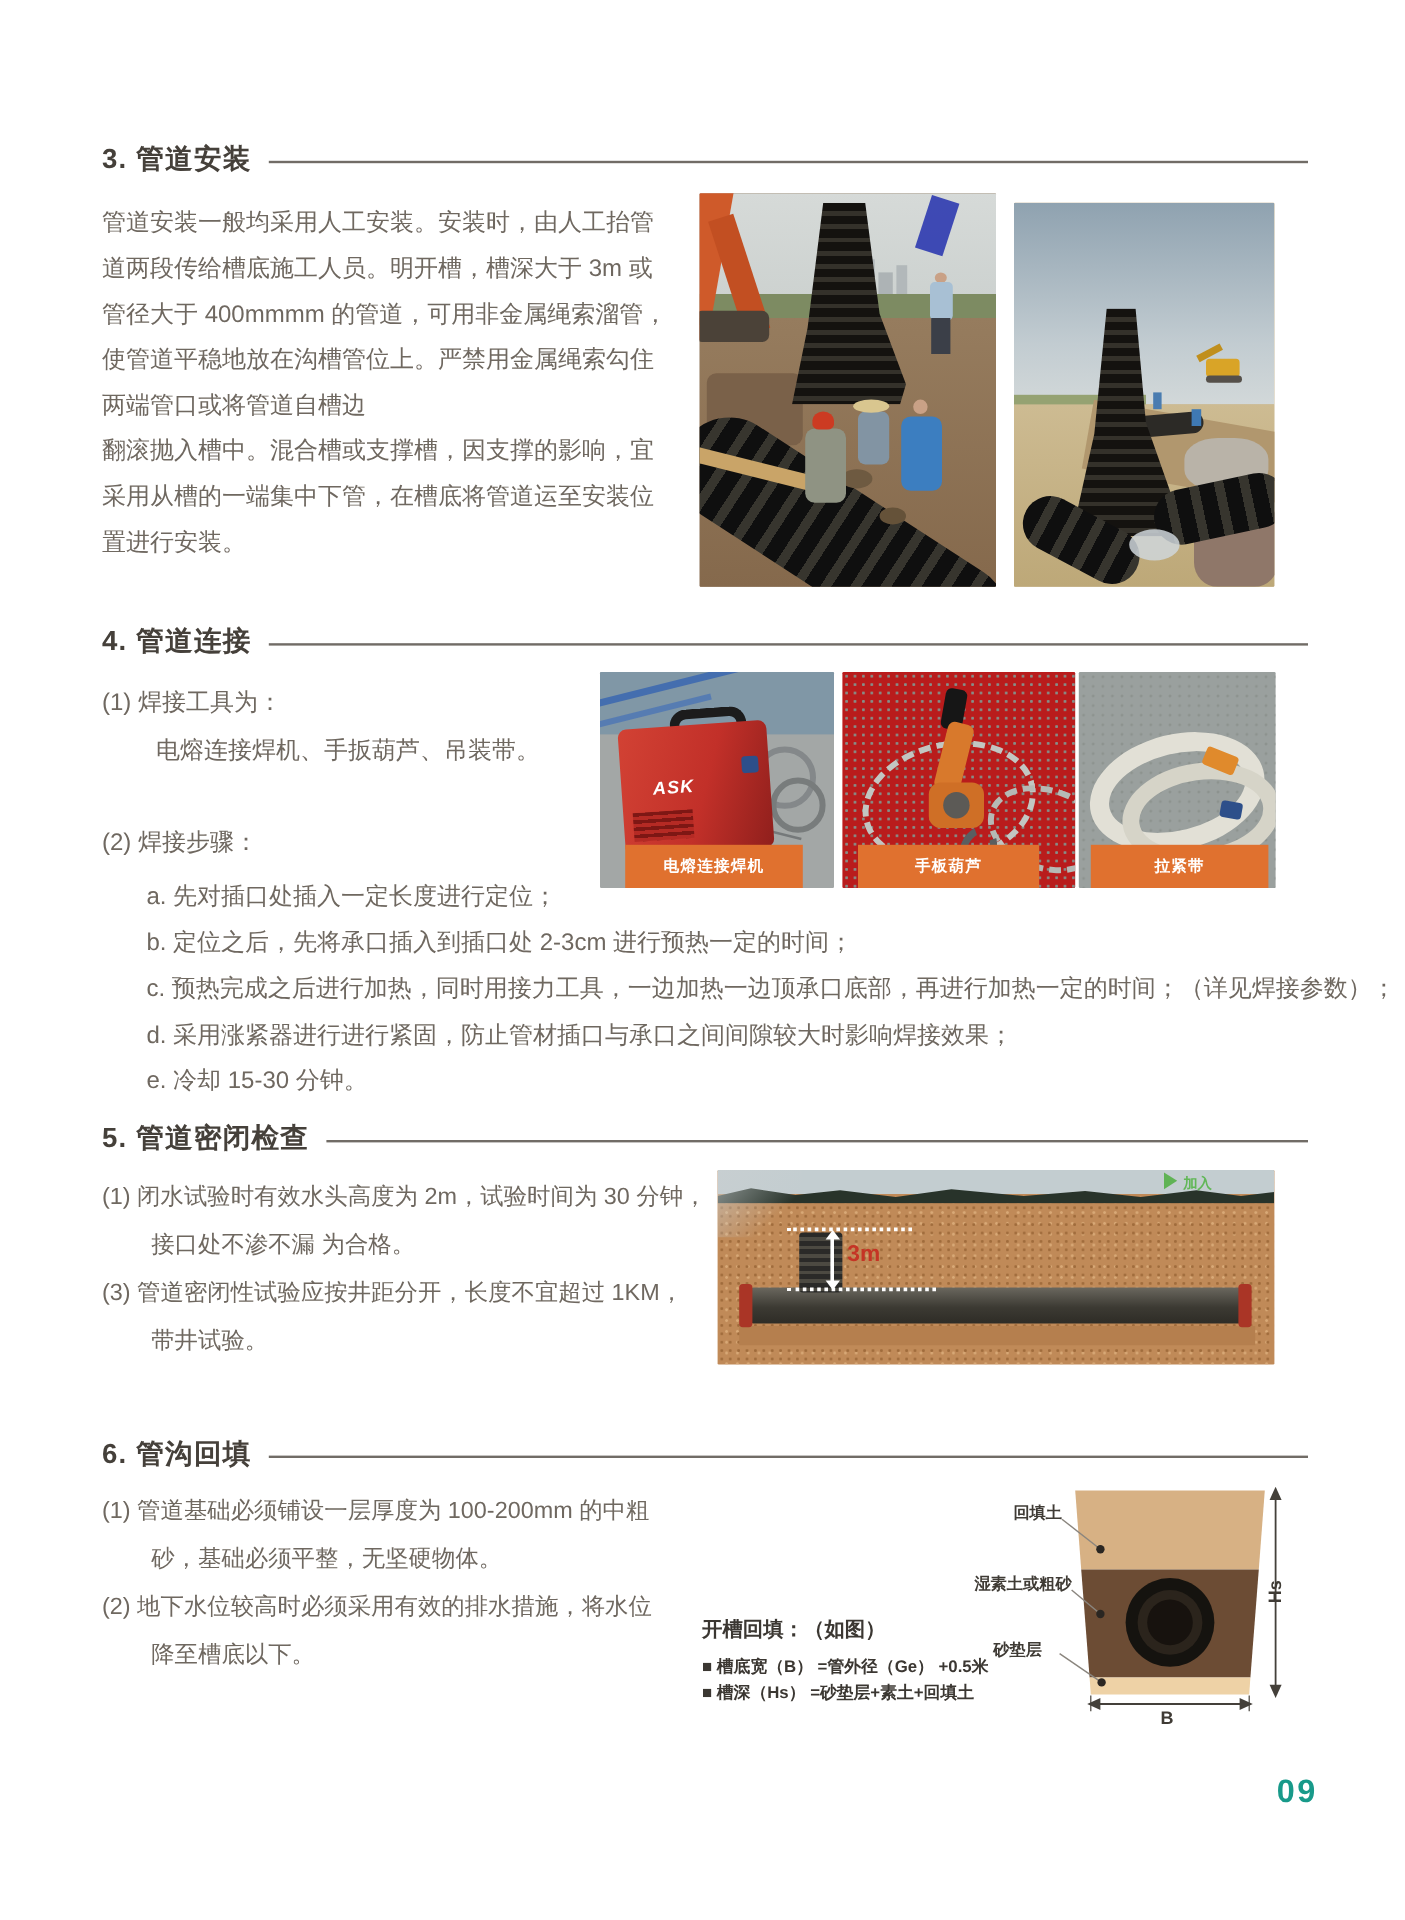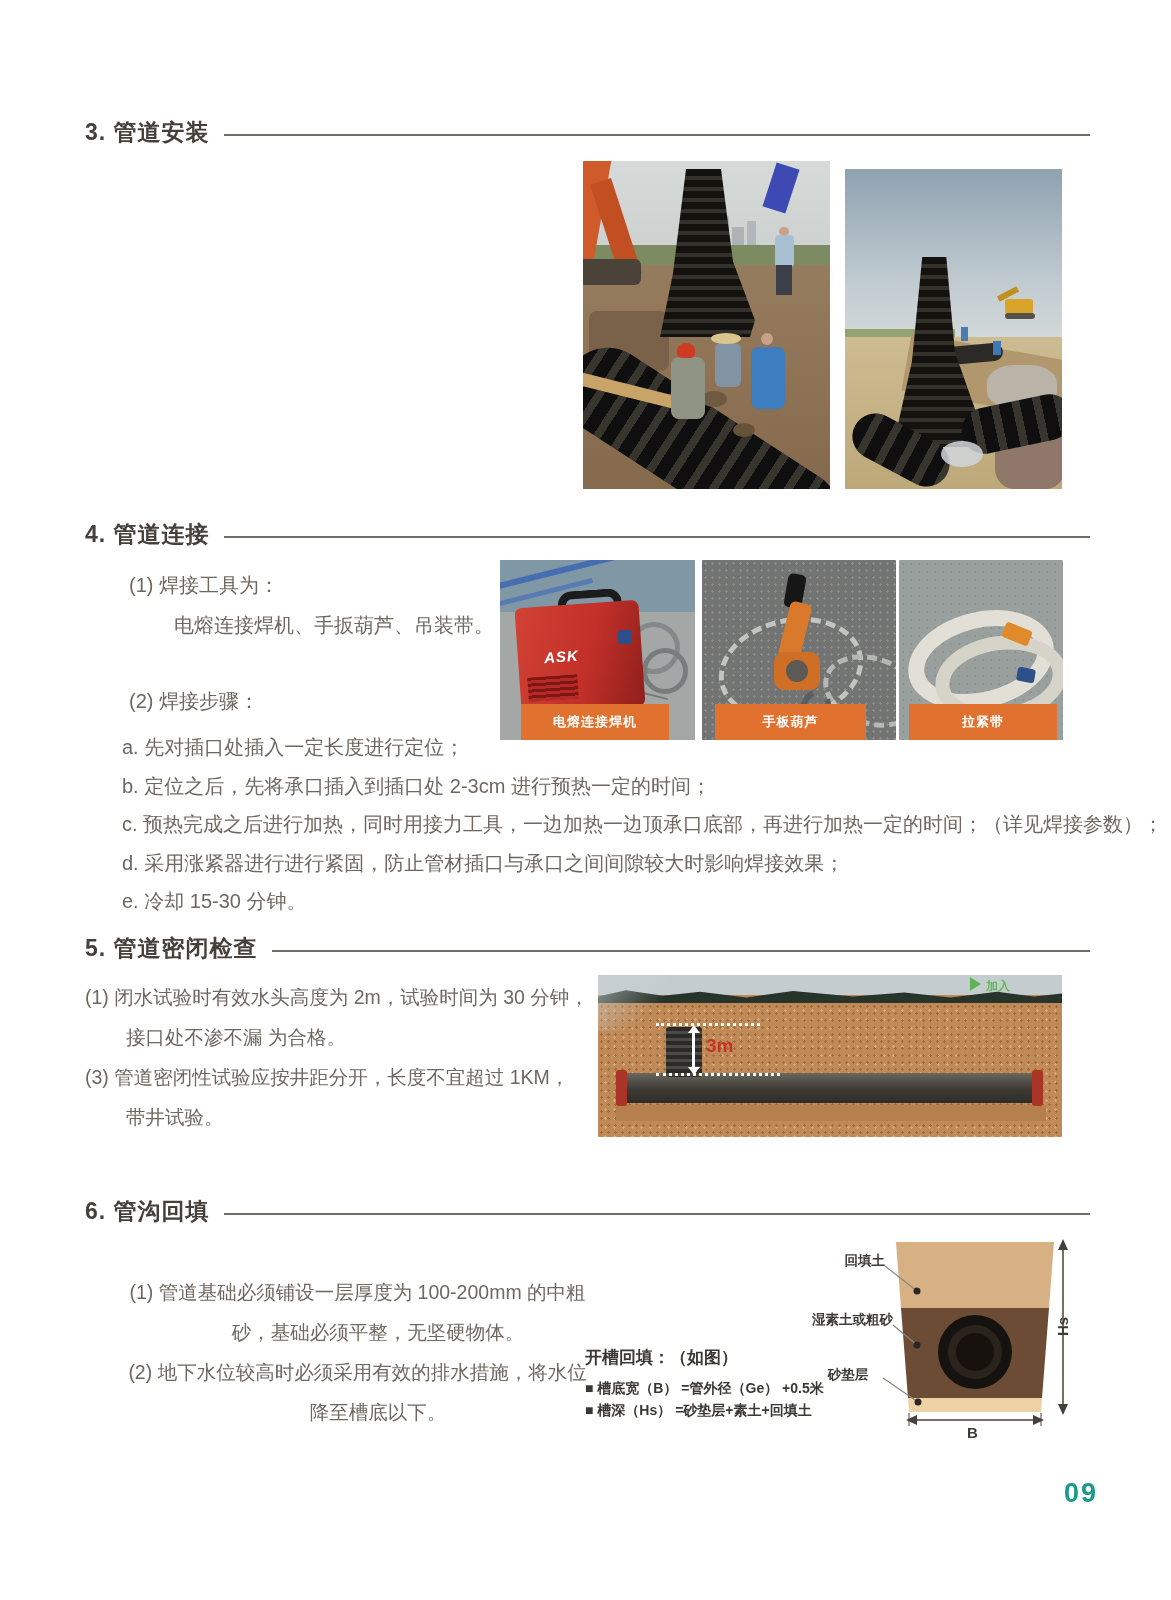--- a/index.html
+++ b/index.html
@@ -9,21 +9,21 @@
 
   
   .sec-head{display:flex;align-items:center;gap:14px;width:1005px;}
   .sec-title{font-size:23px;font-weight:bold;color:#45403a;letter-spacing:1px;white-space:nowrap;}
   .sec-rule{flex:1;border-top:2px solid #716c66;margin-top:4px;}
 
   
   .body-text{font-size:20px;line-height:38px;color:#6f6860;white-space:pre;}
   .item-text{font-size:19.5px;line-height:40px;color:#6f6860;white-space:pre;
              padding-left:41px;text-indent:-41px;}
-  .label-line{font-size:20px;color:#6f6860;white-space:nowrap;margin-left:44px;}
+  .label-line{font-size:20px;color:#6f6860;white-space:nowrap;}
   .step-line{font-size:20px;line-height:38.5px;color:#6f6860;white-space:nowrap;}
 
   
   .photo{position:absolute;overflow:hidden;background:#9aa0a0;border-radius:1px;}
   .tool-label{position:absolute;height:36px;background:#e0712f;color:#ffffff;
               font-size:13px;font-weight:bold;display:flex;align-items:center;
               justify-content:center;letter-spacing:1px;}
   .stripe-h{background:repeating-linear-gradient(180deg,#14120f 0 7px,#34312a 7px 11px);}
   .stripe-v{background:repeating-linear-gradient(90deg,#0f0f0f 0 13px,#37352e 13px 21px);}
 
@@ -37,20 +37,28 @@
 </head>
 <body>
 
 <div class="page">
 
   <div class="abs sec-head" style="left:85px;top:117px;">
     <span class="sec-title">3. 管道安装</span>
     <span class="sec-rule"></span>
   </div>
 
+  <div class="abs body-text" style="left:85px;top:167px;width:498px;">管道安装一般均采用人工安装。安装时，由人工抬管
+道两段传给槽底施工人员。明开槽，槽深大于 3m 或
+管径大于 400mmmm 的管道，可用非金属绳索溜管，
+使管道平稳地放在沟槽管位上。严禁用金属绳索勾住
+两端管口或将管道自槽边
+翻滚抛入槽中。混合槽或支撑槽，因支撑的影响，宜
+采用从槽的一端集中下管，在槽底将管道运至安装位
+置进行安装。</div>
 
   <div class="photo" style="left:583px;top:161px;width:247px;height:328px;background:#8a7054;">
     <div class="abs" style="left:0;top:0;width:247px;height:96px;background:linear-gradient(#d6dad8,#ccd1cf);"></div>
     <div class="abs" style="left:112px;top:58px;width:9px;height:26px;background:#b0b6b8;"></div>
     <div class="abs" style="left:124px;top:64px;width:11px;height:20px;background:#a9afb2;"></div>
     <div class="abs" style="left:138px;top:55px;width:8px;height:29px;background:#b4babc;"></div>
     <div class="abs" style="left:149px;top:66px;width:12px;height:18px;background:#adb3b5;"></div>
     <div class="abs" style="left:164px;top:60px;width:9px;height:24px;background:#b2b8ba;"></div>
     <div class="abs" style="left:0;top:84px;width:247px;height:26px;background:#7d8b62;"></div>
     <div class="abs" style="left:0;top:104px;width:247px;height:224px;background:linear-gradient(#967c5e,#85694c);"></div>
@@ -119,21 +127,21 @@
     <div class="abs" style="left:128px;top:62px;width:42px;height:42px;border:5px solid #84888a;border-radius:50%;"></div>
     <div class="abs" style="left:142px;top:88px;width:36px;height:36px;border:5px solid #787c7c;border-radius:50%;"></div>
     <div class="abs" style="left:58px;top:30px;width:48px;height:22px;border:8px solid #1c1c1c;border-bottom:none;border-radius:14px 14px 0 0;transform:rotate(-4deg);"></div>
     <div class="abs" style="left:18px;top:44px;width:124px;height:106px;border-radius:7px;transform:rotate(-4deg);background:linear-gradient(108deg,#d24234 0%,#c23029 55%,#8f1f1c 100%);"></div>
     <div class="abs" style="left:28px;top:116px;width:50px;height:24px;transform:rotate(-4deg);background:repeating-linear-gradient(180deg,#7e1714 0 3px,#b52a24 3px 6px);"></div>
     <div class="abs" style="left:44px;top:88px;transform:rotate(-4deg);color:#ffffff;font-size:15px;font-weight:bold;font-style:italic;letter-spacing:1px;">ASK</div>
     <div class="abs" style="left:118px;top:70px;width:14px;height:14px;background:#2d4f8a;border-radius:3px;transform:rotate(-4deg);"></div>
     <div class="tool-label" style="left:21px;bottom:0;width:148px;">电熔连接焊机</div>
   </div>
 
-  <div class="photo" style="left:702px;top:560px;width:194px;height:180px;background:#737373;">
+  <div class="photo" style="left:702px;top:560px;width:194px;height:180px;background:#b91c1c;">
     <div class="abs" style="left:0;top:0;width:194px;height:180px;background-image:radial-gradient(#868e88 1px,transparent 1.4px);background-size:7px 7px;"></div>
     <div class="abs" style="left:16px;top:58px;width:136px;height:92px;border:5px dashed #c2c6c2;border-radius:50%;transform:rotate(-12deg);"></div>
     <div class="abs" style="left:120px;top:96px;width:90px;height:60px;border:5px dashed #b5b9b5;border-radius:50%;transform:rotate(18deg);"></div>
     <div class="abs" style="left:84px;top:14px;width:18px;height:34px;background:#161616;border-radius:5px;transform:rotate(10deg);"></div>
     <div class="abs" style="left:82px;top:42px;width:22px;height:58px;background:#d8792c;border-radius:6px;transform:rotate(14deg);"></div>
     <div class="abs" style="left:72px;top:92px;width:46px;height:38px;background:#cf6f26;border-radius:10px;"></div>
     <div class="abs" style="left:84px;top:100px;width:22px;height:22px;background:#5c5a56;border-radius:50%;"></div>
     <div class="abs" style="left:98px;top:128px;width:18px;height:28px;border:6px solid #5a5e60;border-top-color:transparent;border-radius:50%;transform:rotate(24deg);"></div>
     <div class="tool-label" style="left:13px;bottom:0;width:151px;">手板葫芦</div>
   </div>
@@ -177,21 +185,21 @@
     <div class="abs" style="left:108px;top:60px;color:#c53425;font-size:19px;font-weight:bold;">3m</div>
     <div class="abs" style="left:372px;top:2px;width:0;height:0;border-top:7px solid transparent;border-bottom:7px solid transparent;border-left:11px solid #4fae3f;opacity:.85;"></div>
     <div class="abs" style="left:388px;top:3px;color:#57b54a;font-size:12px;font-weight:bold;opacity:.9;">加入</div>
   </div>
 
   <div class="abs sec-head" style="left:85px;top:1196px;">
     <span class="sec-title">6. 管沟回填</span>
     <span class="sec-rule"></span>
   </div>
 
-  <div class="abs" style="left:85px;top:1272px;width:545px;text-align:center;">
+  <div class="abs" style="left:85px;top:1239px;width:545px;">
     <div class="item-text">(1) 管道基础必须铺设一层厚度为 100-200mm 的中粗
 砂，基础必须平整，无坚硬物体。</div>
     <div class="item-text">(2) 地下水位较高时必须采用有效的排水措施，将水位
 降至槽底以下。</div>
   </div>
 
   <div class="abs" style="left:585px;top:1346px;">
     <div class="note-title" style="margin-bottom:8px;">开槽回填：（如图）</div>
     <div class="note-bullet">■ 槽底宽（B） =管外径（Ge） +0.5米</div>
     <div class="note-bullet">■ 槽深（Hs） =砂垫层+素土+回填土</div>

